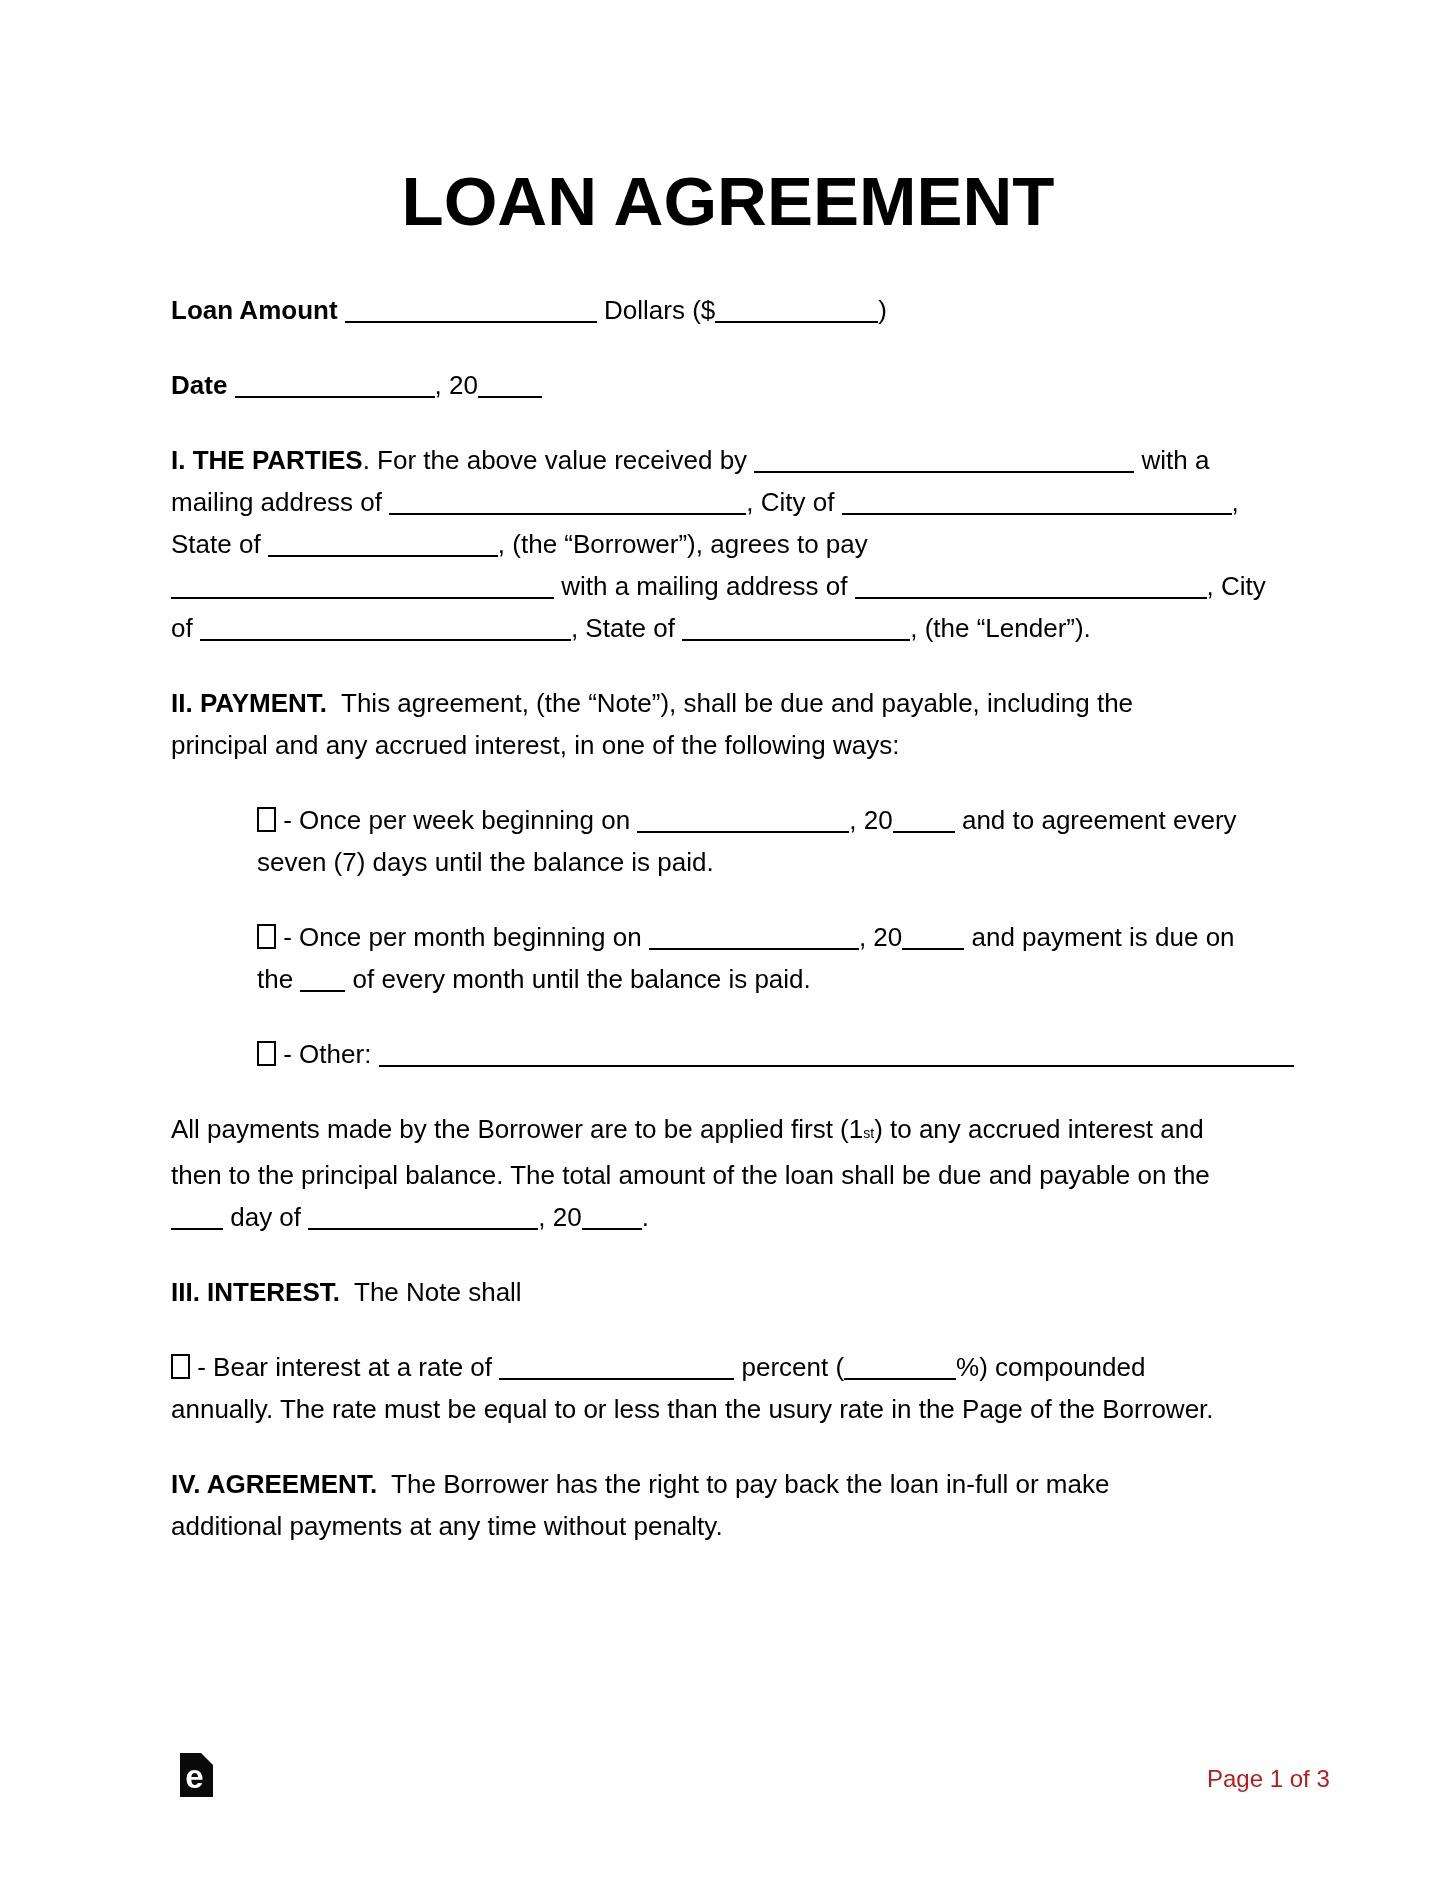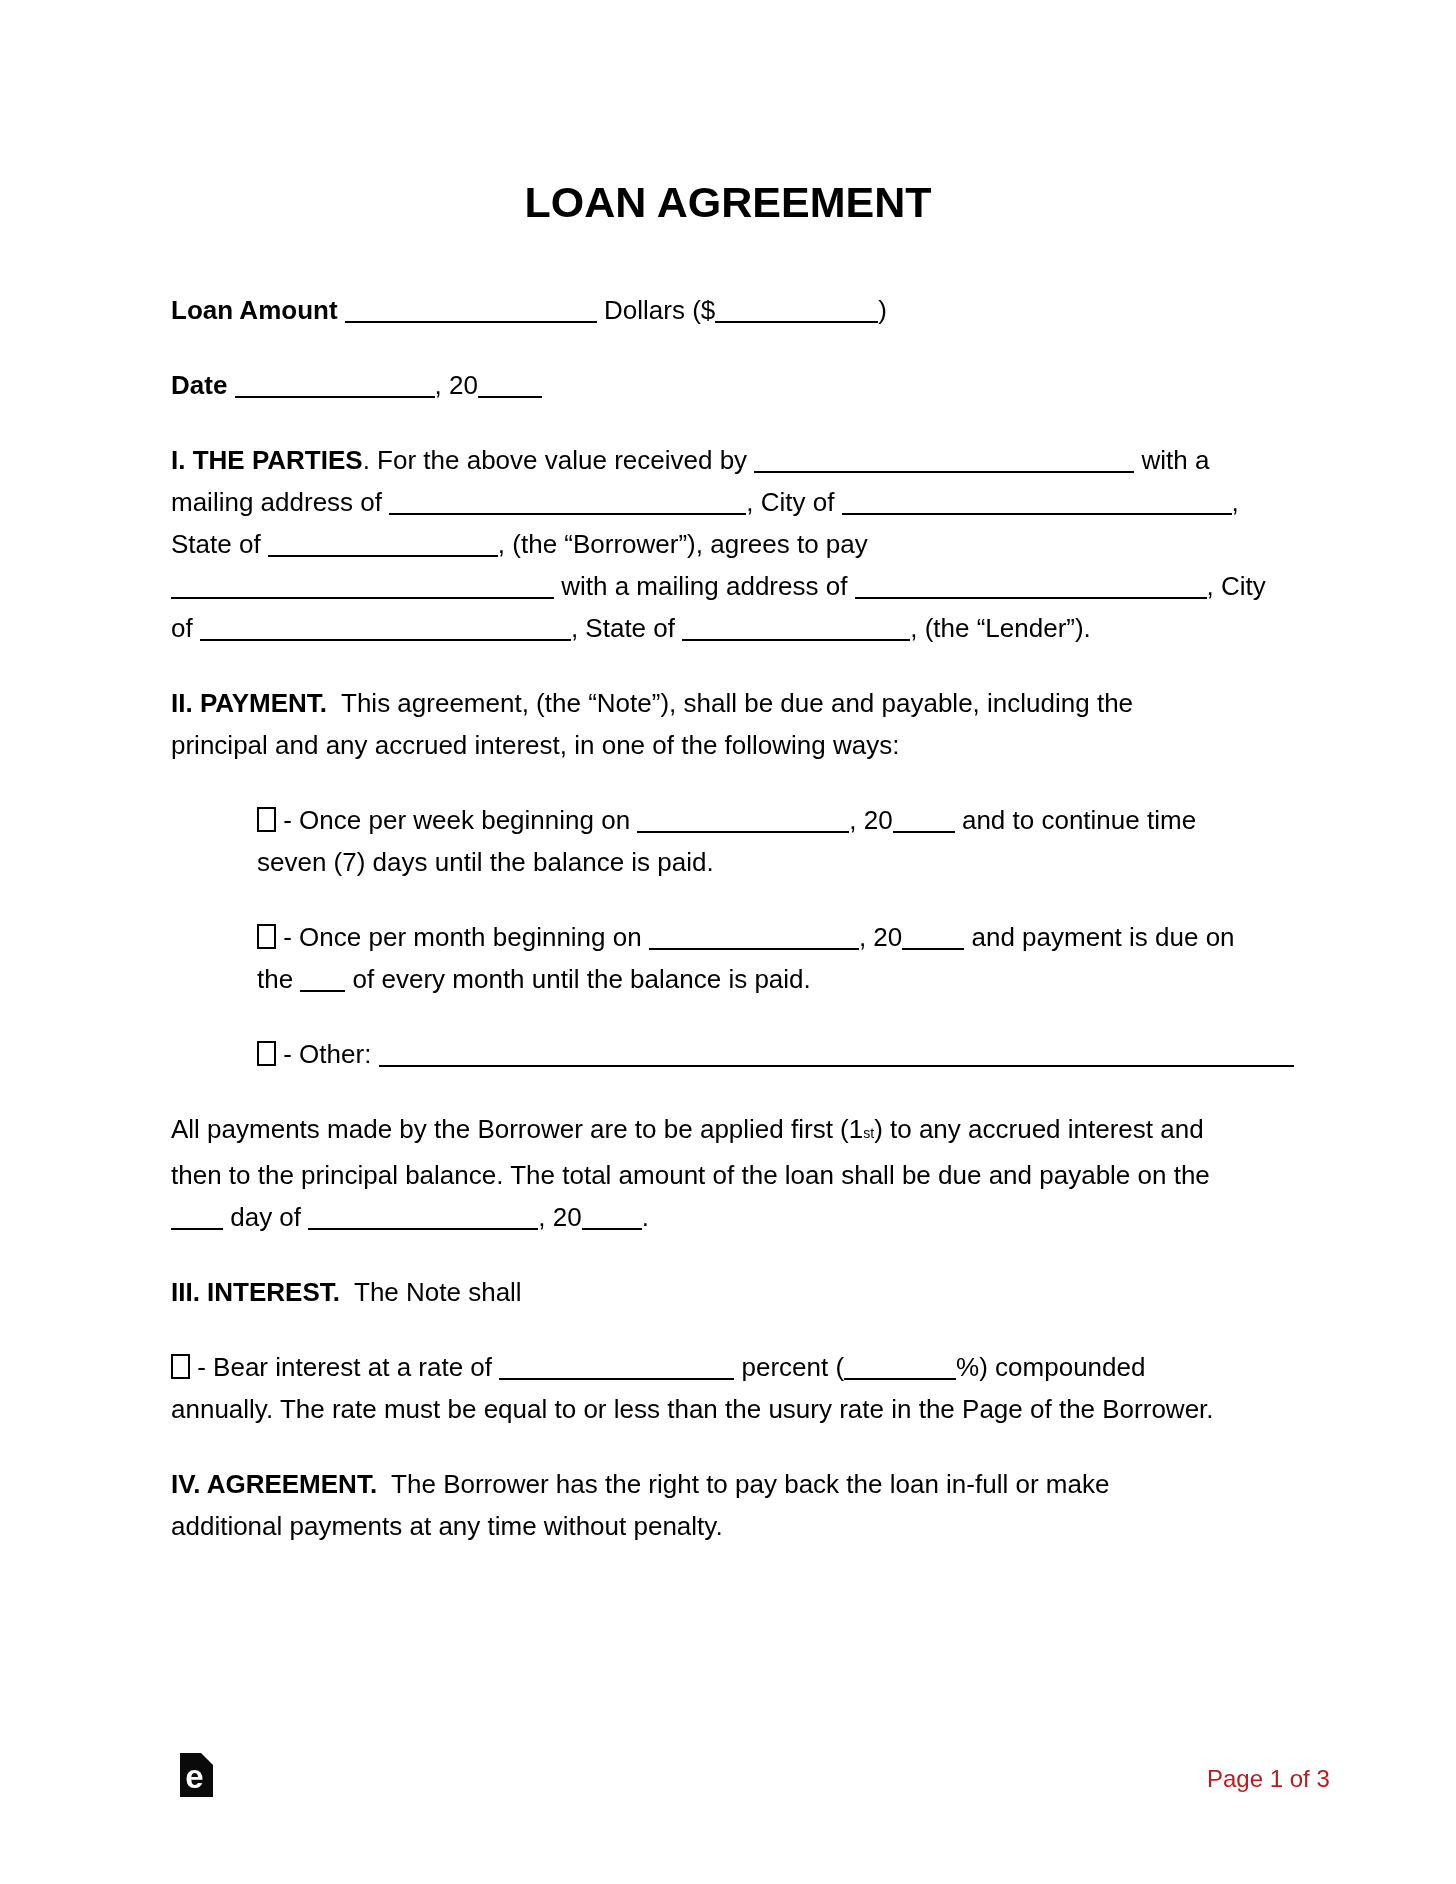--- a/index.html
+++ b/index.html
@@ -13,21 +13,21 @@
     font-size:26px;
     overflow:hidden;
   }
   .content{
     position:absolute;
     left:171px;
     top:170px;
     width:1114px;
   }
   .doc-title{
-    font-size:43px;
+    font-size:69px;
     font-weight:bold;
     line-height:64px;
     text-align:center;
     margin:0 0 55px 0;
     letter-spacing:0px;
   }
   .para{
     margin:0 0 33px 0;
   }
   .para.indent{ margin-left:86px; }
@@ -103,21 +103,21 @@
           <div class="line"><span>mailing address of </span><span class="blank" style="width: 357px;"></span><span>, City of </span><span class="blank" style="width: 390px;"></span><span>,</span></div>
           <div class="line"><span>State of </span><span class="blank" style="width: 230px;"></span><span>, (the “Borrower”), agrees to pay</span></div>
           <div class="line"><span class="blank" style="width: 383px;"></span><span> with a mailing address of </span><span class="blank" style="width: 352px;"></span><span>, City</span></div>
           <div class="line"><span>of </span><span class="blank" style="width: 371px;"></span><span>, State of </span><span class="blank" style="width: 228px;"></span><span>, (the “Lender”).</span></div>
         </div>
         <div class="para">
           <div class="line"><span class="bold">II. PAYMENT.</span><span>  This agreement, (the “Note”), shall be due and payable, including the</span></div>
           <div class="line"><span>principal and any accrued interest, in one of the following ways:</span></div>
         </div>
         <div class="para indent">
-          <div class="line"><span class="checkbox"></span><span> - Once per week beginning on </span><span class="blank" style="width: 212px;"></span><span>, 20</span><span class="blank" style="width: 62px;"></span><span> and to continue time</span></div>
+          <div class="line"><span class="checkbox"></span><span> - Once per week beginning on </span><span class="blank" style="width: 212px;"></span><span>, 20</span><span class="blank" style="width: 62px;"></span><span> and to agreement every</span></div>
           <div class="line"><span>seven (7) days until the balance is paid.</span></div>
         </div>
         <div class="para indent">
           <div class="line"><span class="checkbox"></span><span> - Once per month beginning on </span><span class="blank" style="width: 210px;"></span><span>, 20</span><span class="blank" style="width: 62px;"></span><span> and payment is due on</span></div>
           <div class="line"><span>the </span><span class="blank" style="width: 45px;"></span><span> of every month until the balance is paid.</span></div>
         </div>
         <div class="para indent">
           <div class="line"><span class="checkbox"></span><span> - Other: </span><span class="blank" style="width: 915px;"></span></div>
         </div>
         <div class="para">

